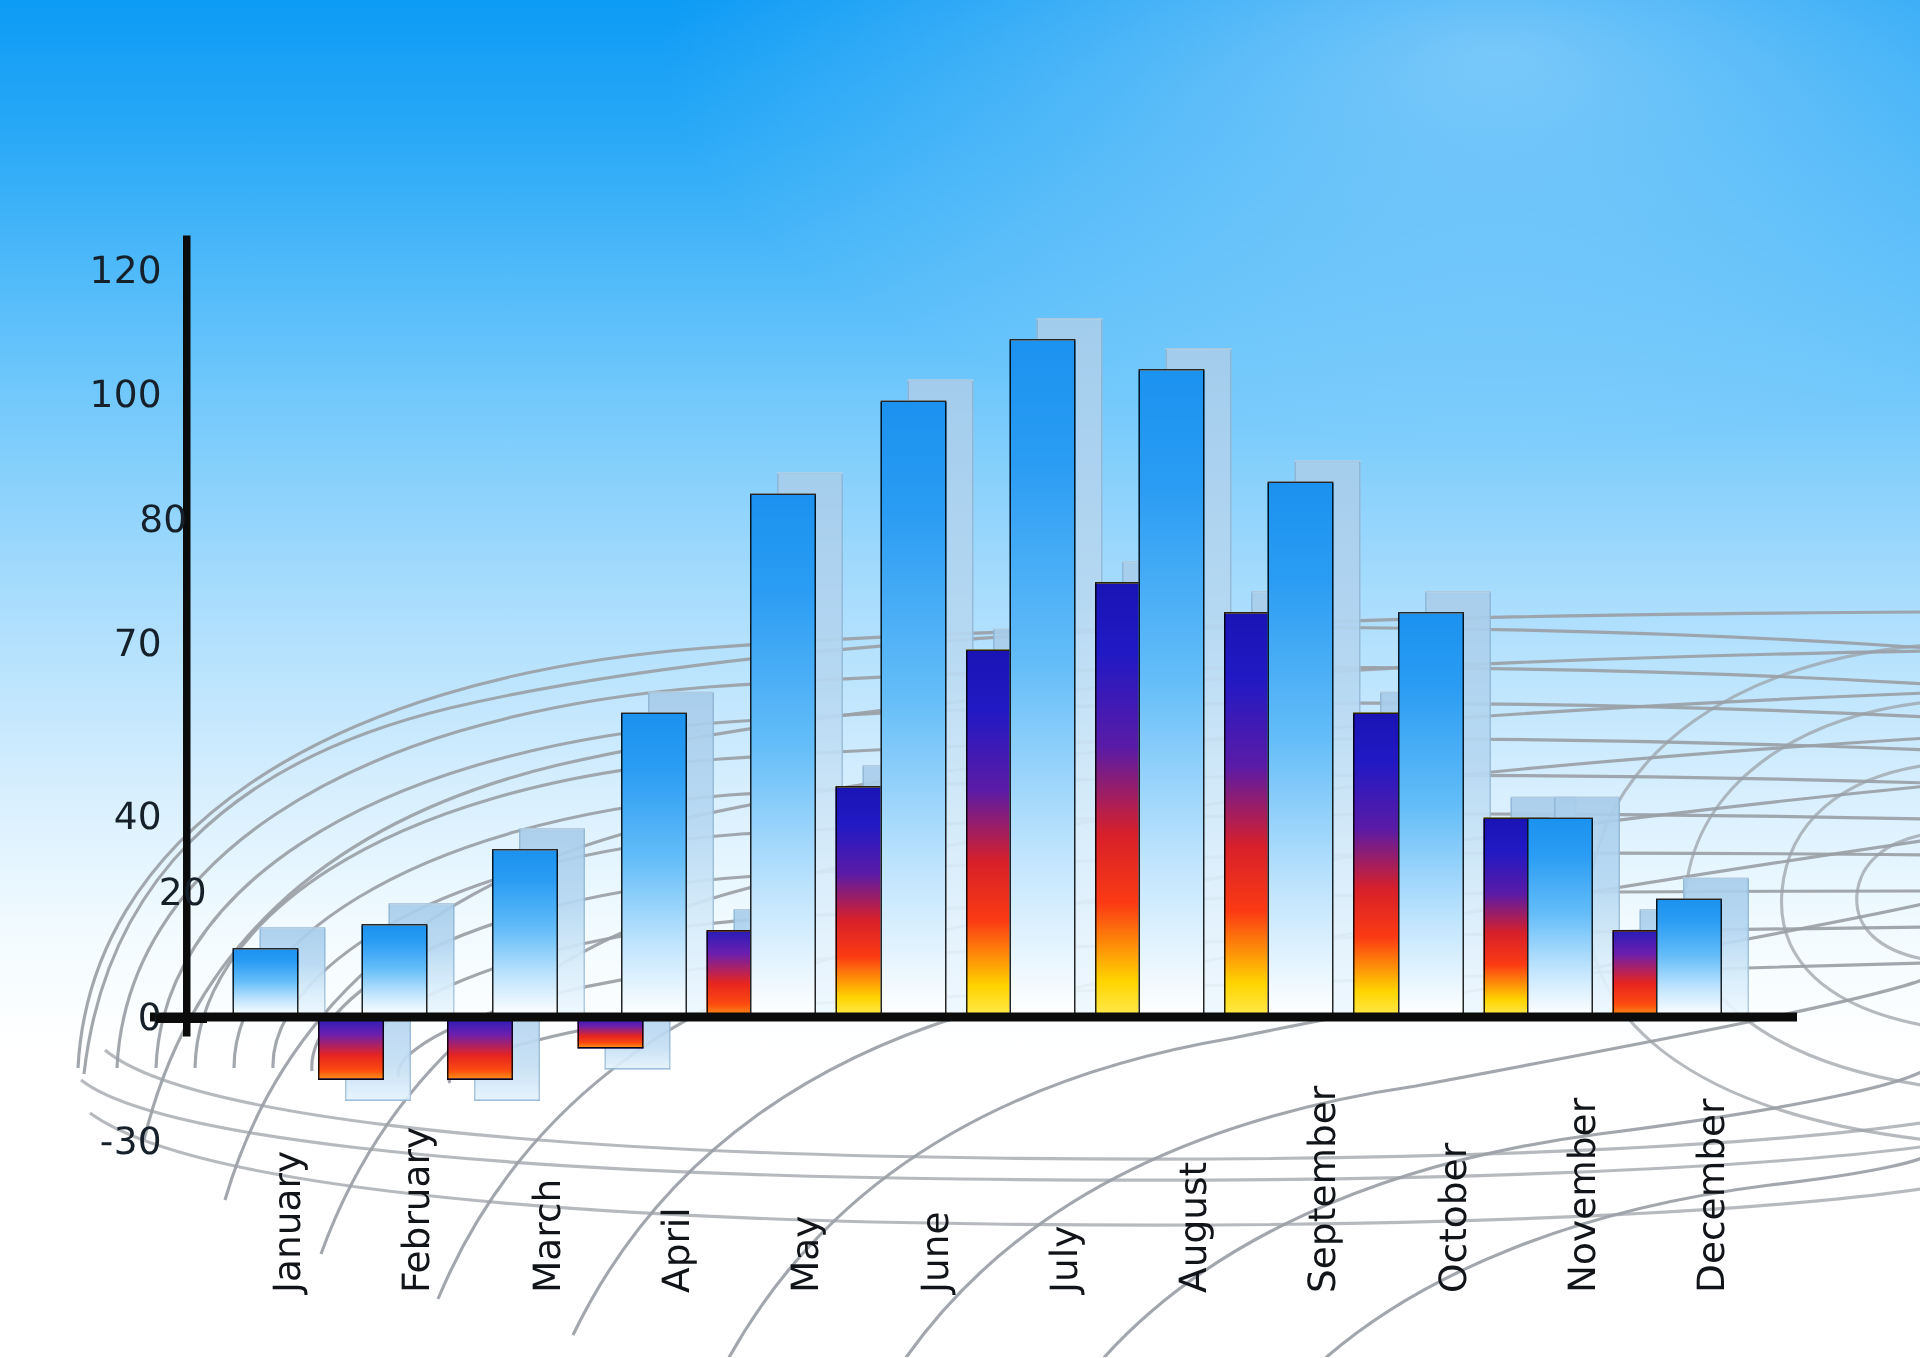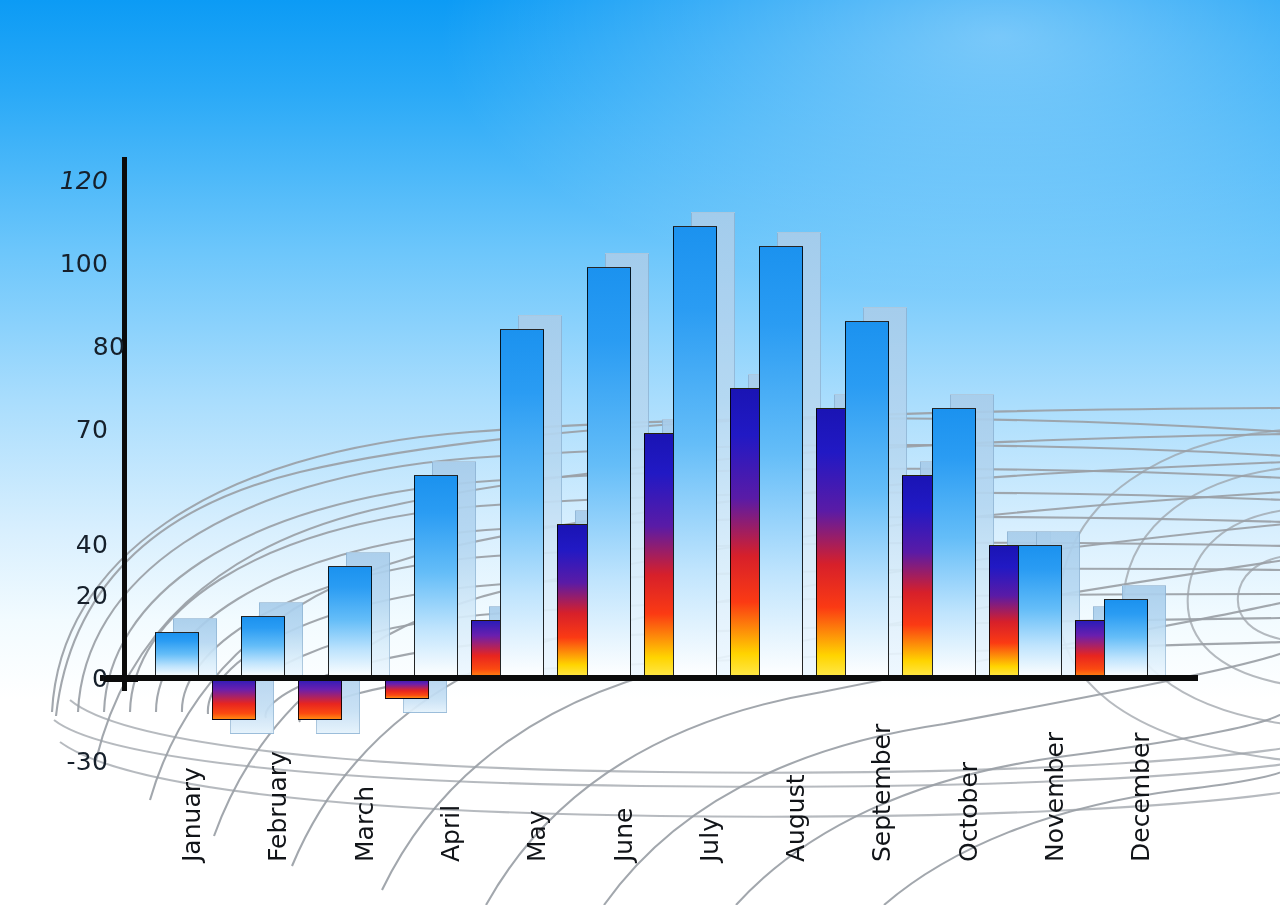--- a/index.html
+++ b/index.html
@@ -239,26 +239,26 @@
       </div>
     </div>
 
   <div id="yaxis"></div>
   <div id="xaxis"></div>
 
   <div id="yticks">
       <div class="ylab" style="left: 0px; width: 108px; top: 761px;">-30</div>
       <div class="ylab" style="left: 0px; width: 108px; top: 678px;">0</div>
       <div class="tickmark" style="top: 676px; width: 34px; left: 104px; height: 6px;"></div>
-      <div class="ylab" style="left: 0px; width: 108px; top: 595px;">20</div>
+      <div class="ylab" style="left: 0px; width: 108px; top: 595px; padding-left: 30px;">20</div>
       <div class="ylab" style="left: 0px; width: 108px; top: 512px; margin-top: 32px;">40</div>
       <div class="ylab" style="left: 0px; width: 108px; top: 429px;">70</div>
       <div class="ylab" style="left: 17px; width: 108px; top: 346px;">80</div>
       <div class="ylab" style="left: 0px; width: 108px; top: 263px;">100</div>
-      <div class="ylab" style="left: 0px; width: 108px; top: 180px; font-style: italic;">120</div>
+      <div class="ylab" style="left: 0px; width: 108px; top: 180px;">120</div>
     </div>
   <div id="xlabels">
       <div class="xlab" style="left: 177px; top: 862px;">January</div>
       <div class="xlab" style="left: 263.3px; top: 862px;">February</div>
       <div class="xlab" style="left: 349.6px; top: 862px;">March</div>
       <div class="xlab" style="left: 435.9px; top: 862px;">April</div>
       <div class="xlab" style="left: 522.2px; top: 862px;">May</div>
       <div class="xlab" style="left: 608.5px; top: 862px;">June</div>
       <div class="xlab" style="left: 694.8px; top: 862px;">July</div>
       <div class="xlab" style="left: 781.1px; top: 862px;">August</div>

